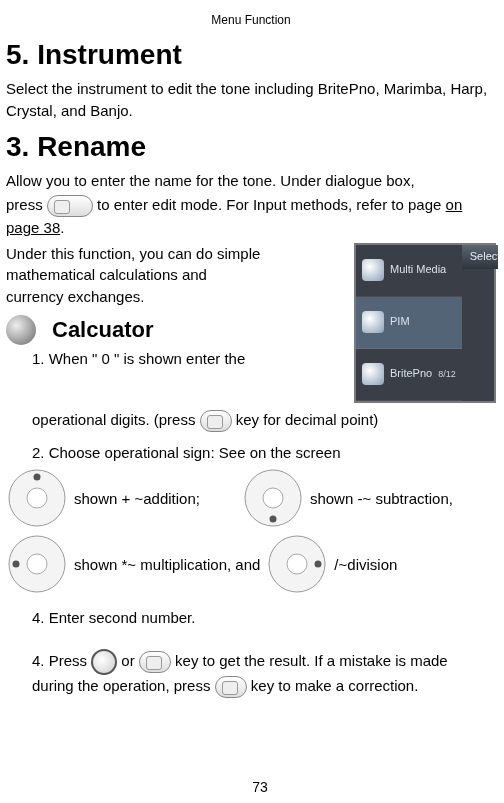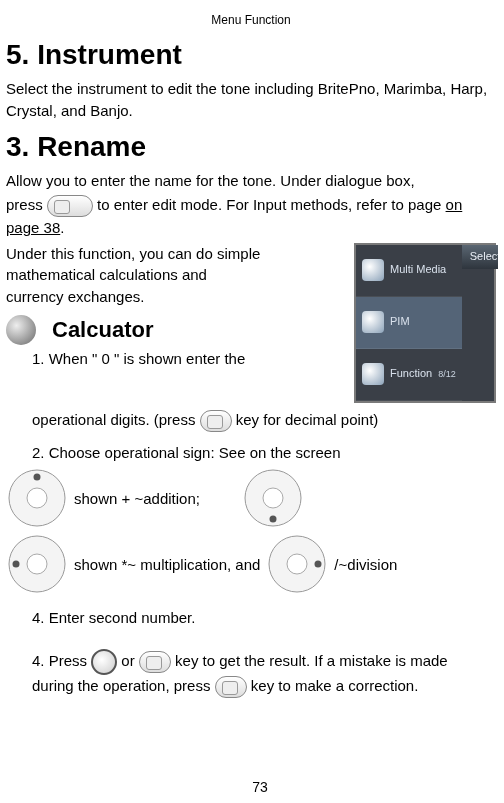--- a/index.html
+++ b/index.html
@@ -186,21 +186,21 @@
       <div class="ss-row">
         <span class="ss-ico"></span>
         <span>Multi Media</span>
       </div>
       <div class="ss-row sel">
         <span class="ss-ico"></span>
         <span>PIM</span>
       </div>
       <div class="ss-row">
         <span class="ss-ico"></span>
-        <span>Function</span>
+        <span>BritePno</span>
         <span class="ss-count">8/12</span>
       </div>
     </div>
     <div class="ss-soft">
       <span>Select</span>
       <span>Banjo</span>
     </div>
   </div>
 
   <div class="body-ind para" style="max-width:260px">Under this function, you can do simple mathematical calculations and currency exchanges.</div>
@@ -230,20 +230,21 @@
   </span>
   <span class="gaptext"> shown + ~addition;</span>
   <span style="width:30px"></span>
   <span class="dpad">
     <svg width="62" height="62" viewBox="0 0 62 62">
         <circle cx="31" cy="31" r="28" fill="#f4f4f4" stroke="#999"></circle>
         <circle cx="31" cy="31" r="10" fill="#fff" stroke="#aaa"></circle>
         <circle cx="31" cy="52" r="3.5" fill="#555"></circle>
       </svg>
   </span>
+  <span class="gaptext"> shown -~ subtraction,</span>
 </div>
 
 <div class="calc-ind opline">
   <span class="dpad">
     <svg width="62" height="62" viewBox="0 0 62 62">
         <circle cx="31" cy="31" r="28" fill="#f4f4f4" stroke="#999"></circle>
         <circle cx="31" cy="31" r="10" fill="#fff" stroke="#aaa"></circle>
         <circle cx="10" cy="31" r="3.5" fill="#555"></circle>
       </svg>
   </span>

